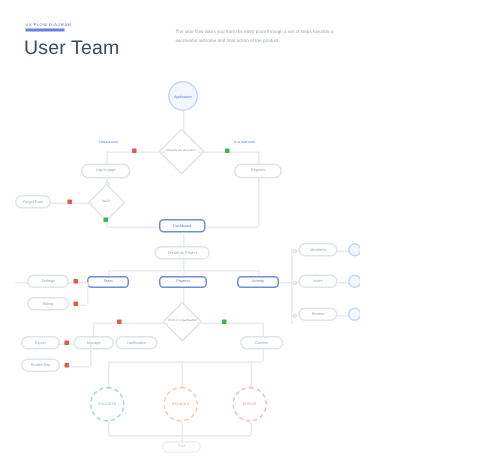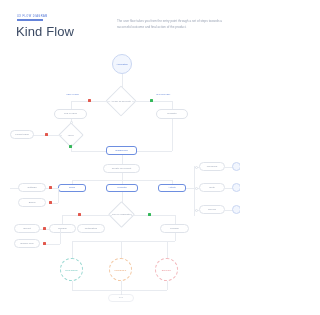--- a/index.html
+++ b/index.html
@@ -75,21 +75,21 @@
 
   .elabel{position:absolute;font-size:2.4px;color:#5b7fd6;white-space:nowrap;}
 </style>
 </head>
 <body>
 
 <div id="stage">
 
   <div class="hdr-kicker">UX FLOW DIAGRAM</div>
   <div class="hdr-rule"></div>
-  <div class="hdr-title">Kind Flow</div>
+  <div class="hdr-title">User Team</div>
   <div class="hdr-desc">The user flow takes you from the entry point through a set of steps towards a successful outcome and final action of the product.</div>
 
   <div class="node circ" style="left:112px;top:54px;width:20px;height:20px;">
     <span>Application</span>
   </div>
   <div class="edge v" style="left:121.7px;top:74px;height:16px;"></div>
   <div class="tick" style="left:121px;top:88px;"></div>
 
   <div class="node diamond" style="left:110px;top:90px;width:22px;height:22px;">
     <span>Already an

